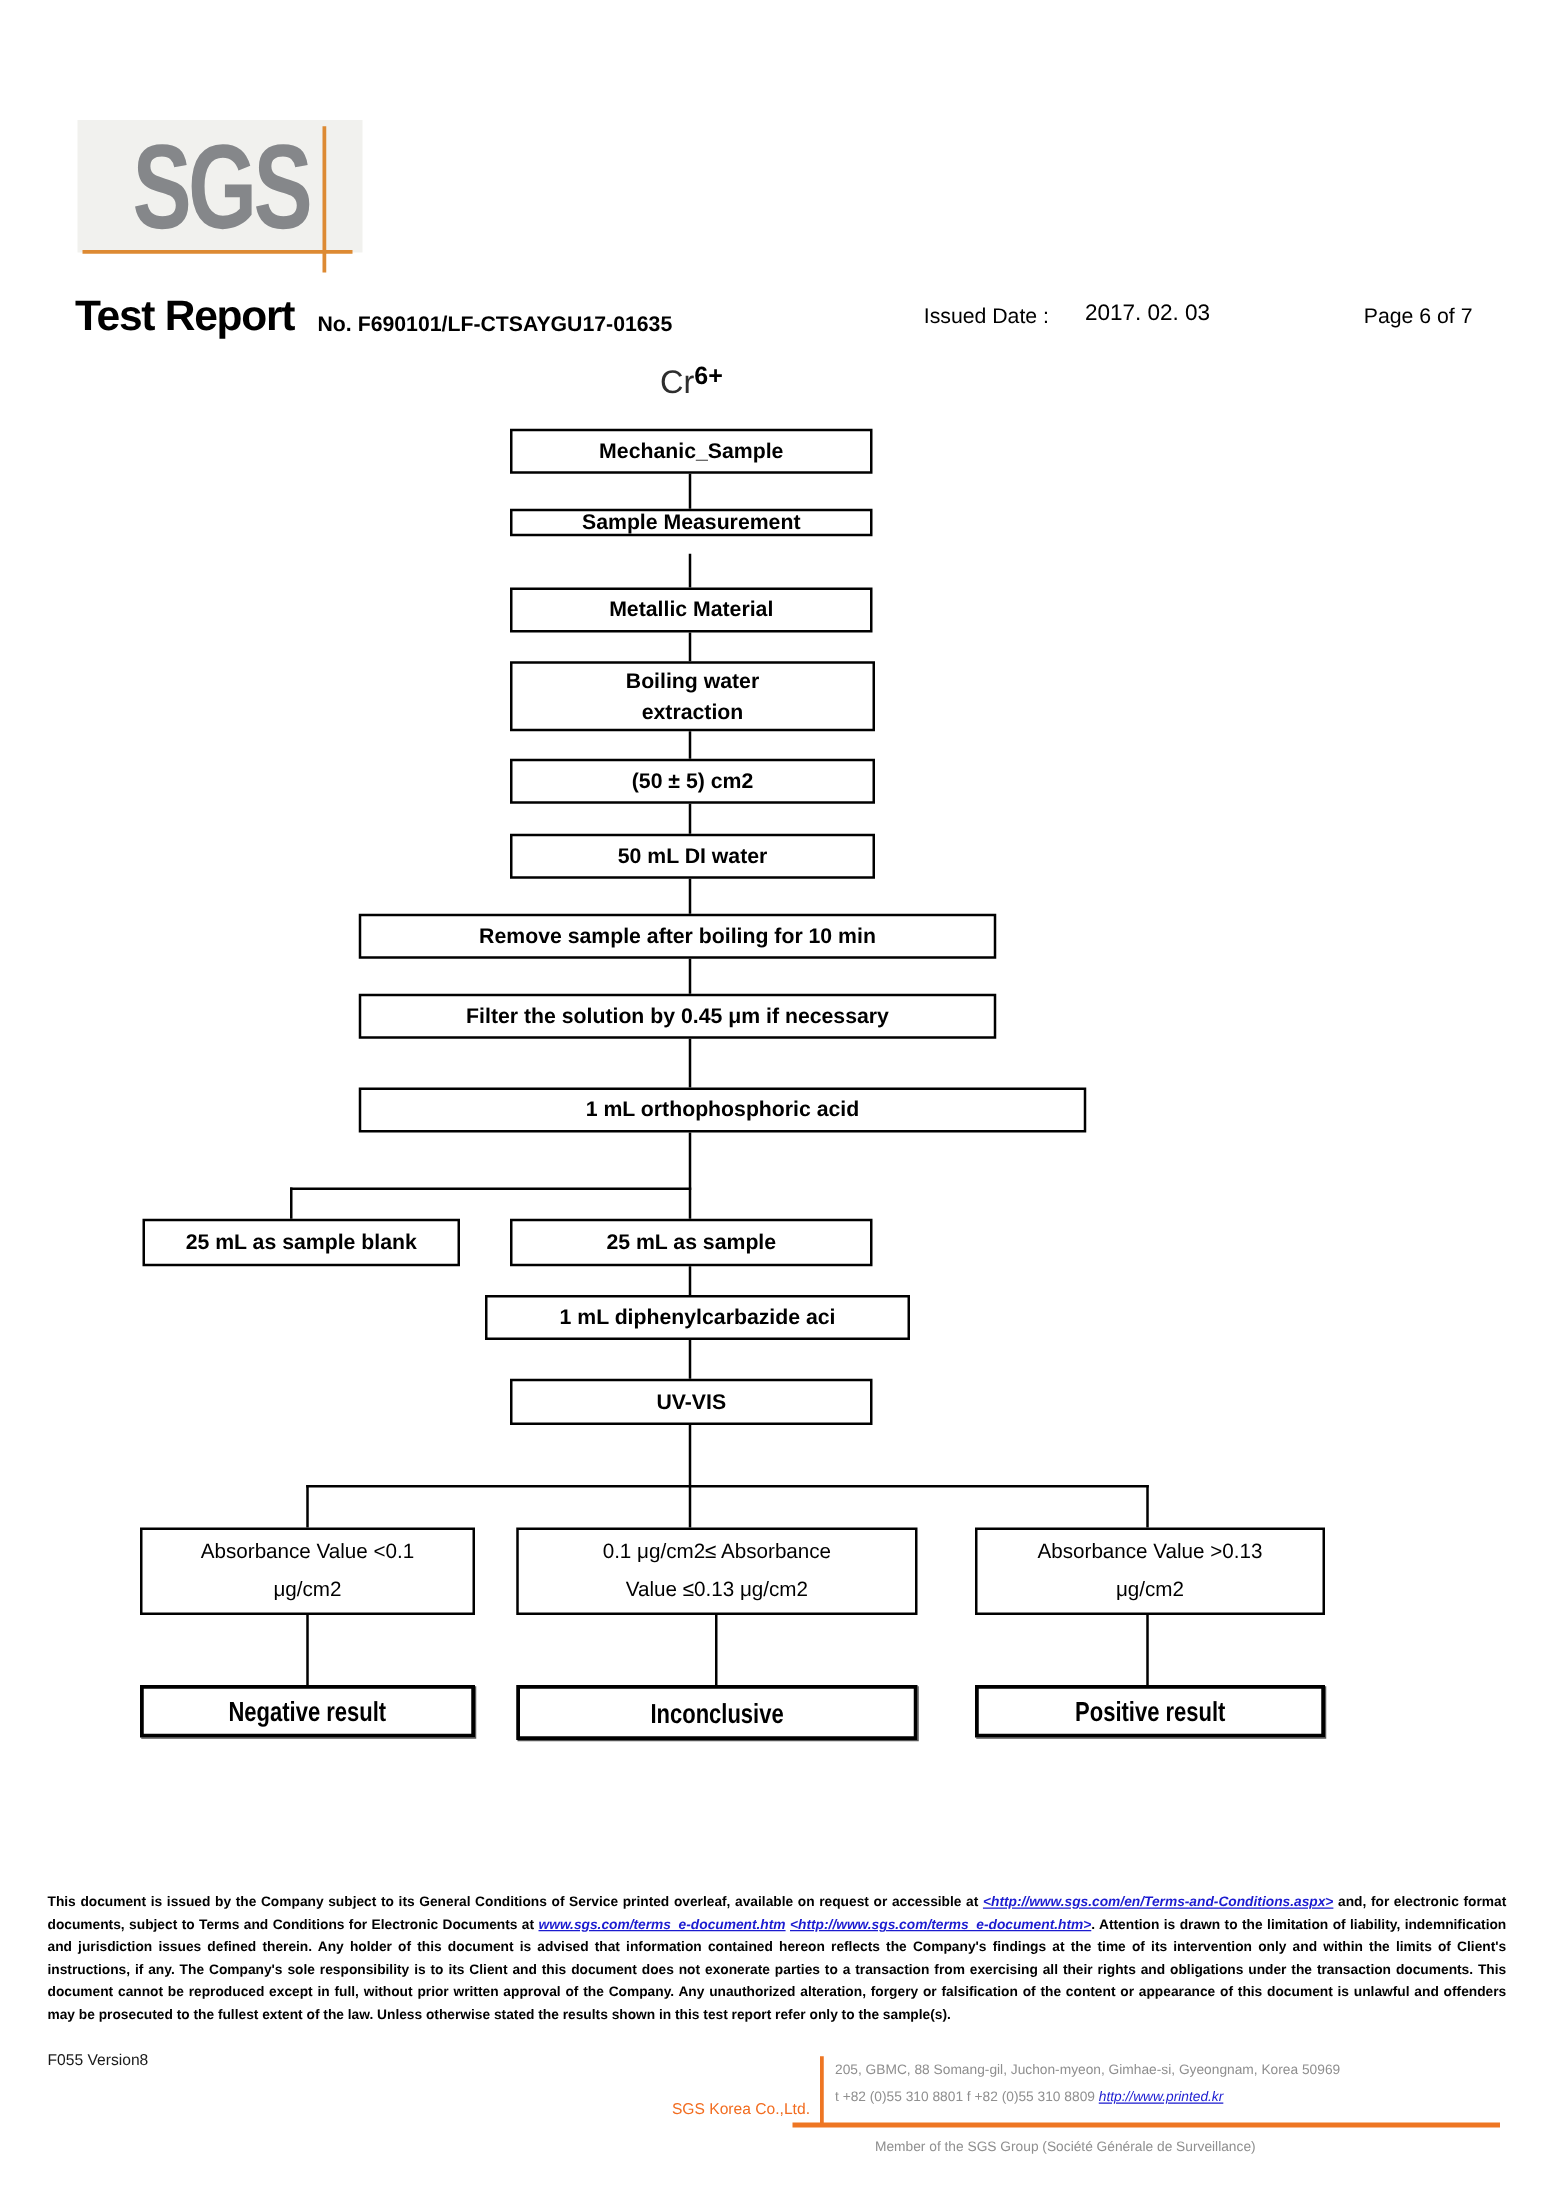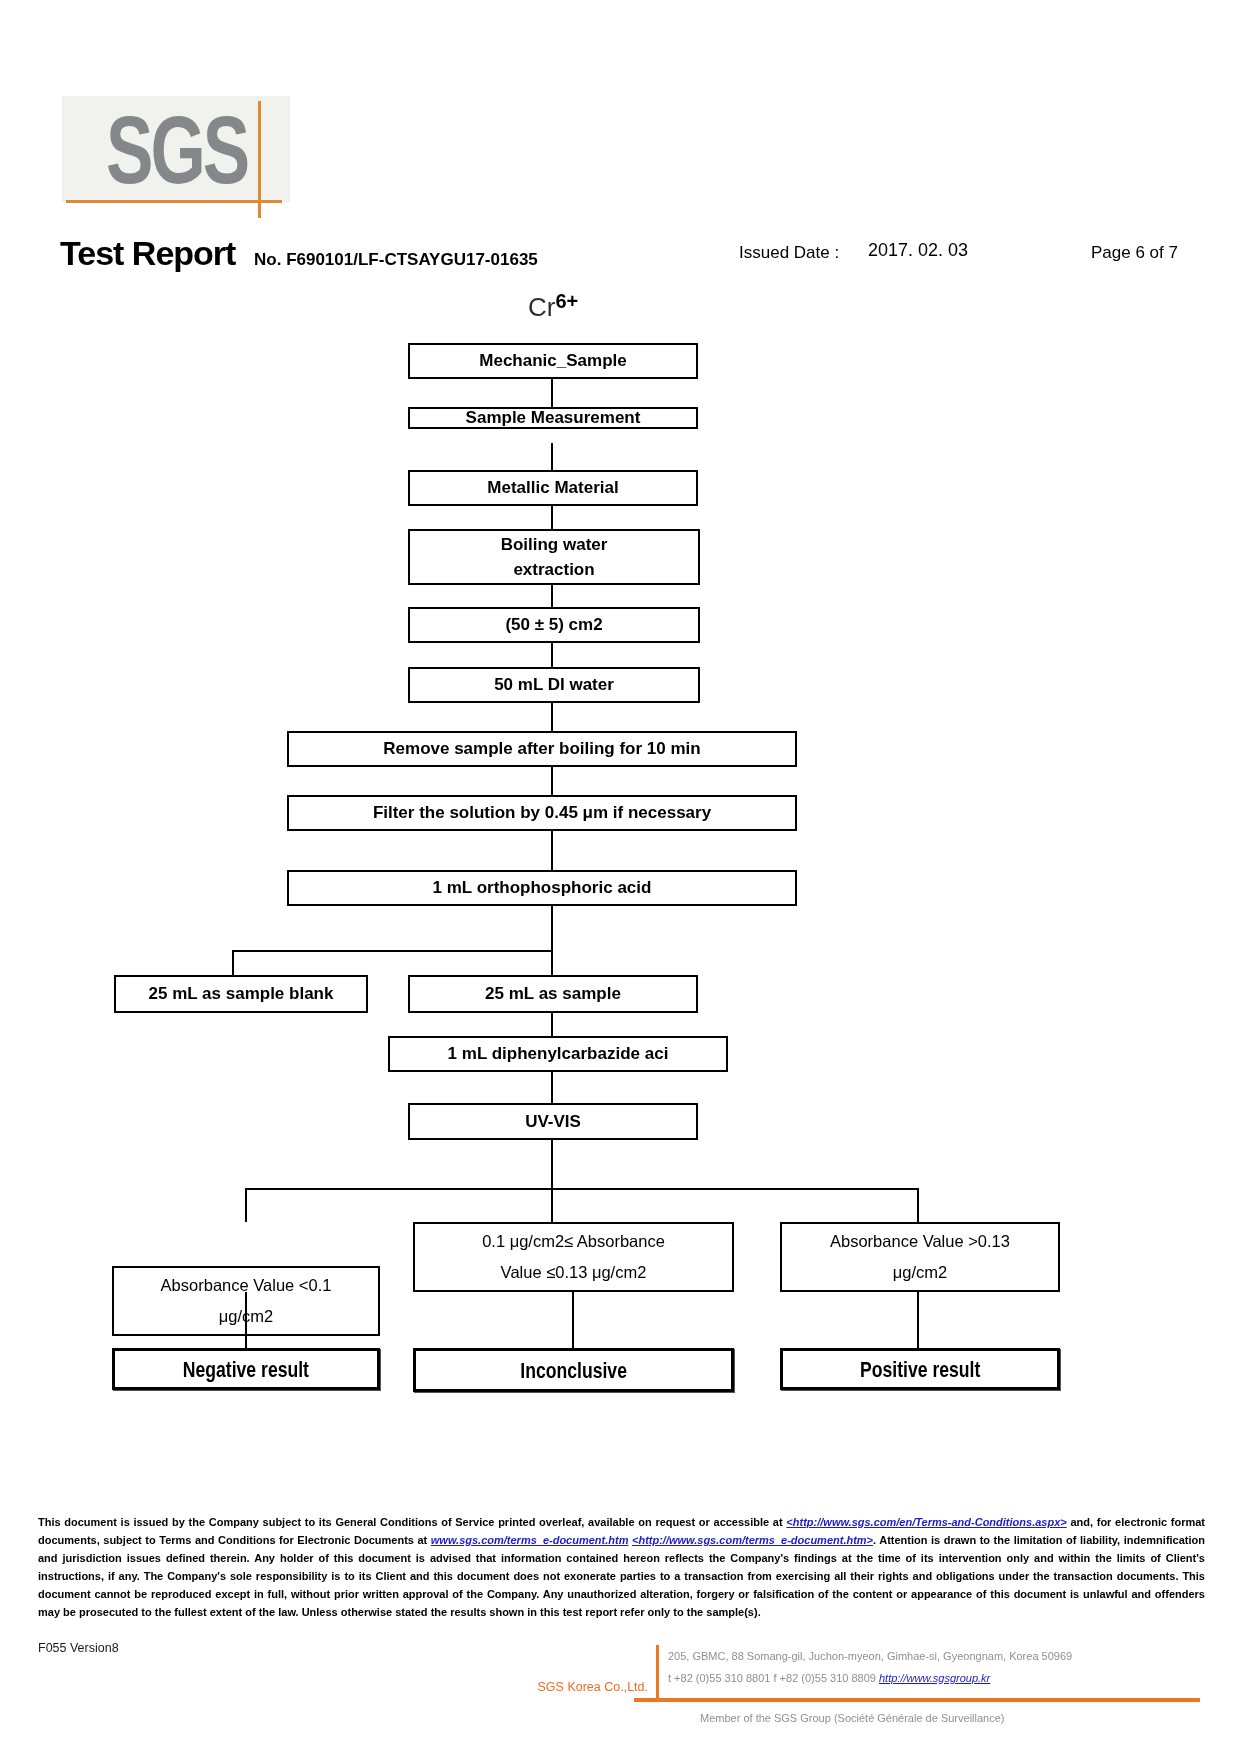--- a/index.html
+++ b/index.html
@@ -85,36 +85,36 @@
       </div>
       <div class="fc-box bold" style="left: 408px; top: 667px; width: 292px; height: 36px;">
         <div class="lbl">50 mL DI water</div>
       </div>
       <div class="fc-box bold" style="left: 287px; top: 731px; width: 510px; height: 36px;">
         <div class="lbl">Remove sample after boiling for 10 min</div>
       </div>
       <div class="fc-box bold" style="left: 287px; top: 795px; width: 510px; height: 36px;">
         <div class="lbl">Filter the solution by 0.45 μm if necessary</div>
       </div>
-      <div class="fc-box bold" style="left: 287px; top: 870px; width: 510px; height: 36px;">
+      <div class="fc-box bold" style="left: 287px; top: 870px; width: 582px; height: 36px;">
         <div class="lbl">1 mL orthophosphoric acid</div>
       </div>
       <div class="fc-box bold" style="left: 114px; top: 975px; width: 254px; height: 38px;">
         <div class="lbl">25 mL as sample blank</div>
       </div>
       <div class="fc-box bold" style="left: 408px; top: 975px; width: 290px; height: 38px;">
         <div class="lbl">25 mL as sample</div>
       </div>
       <div class="fc-box bold" style="left: 388px; top: 1036px; width: 340px; height: 36px;">
         <div class="lbl">1 mL diphenylcarbazide aci</div>
       </div>
       <div class="fc-box bold" style="left: 408px; top: 1103px; width: 290px; height: 37px;">
         <div class="lbl">UV-VIS</div>
       </div>
-      <div class="fc-box plain" style="left: 112px; top: 1222px; width: 268px; height: 70px; margin-top: 44px;">
+      <div class="fc-box plain" style="left: 112px; top: 1222px; width: 268px; height: 70px;">
         <div class="lbl">Absorbance Value &lt;0.1</div>
         <div class="lbl">μg/cm2</div>
       </div>
       <div class="fc-box plain" style="left: 413px; top: 1222px; width: 321px; height: 70px;">
         <div class="lbl">0.1 μg/cm2≤ Absorbance</div>
         <div class="lbl">Value ≤0.13 μg/cm2</div>
       </div>
       <div class="fc-box plain" style="left: 780px; top: 1222px; width: 280px; height: 70px;">
         <div class="lbl">Absorbance Value &gt;0.13</div>
         <div class="lbl">μg/cm2</div>
@@ -149,17 +149,17 @@
       <div class="fc-line" style="left: 572px; top: 1292px; width: 2px; height: 56px;"></div>
       <div class="fc-line" style="left: 917px; top: 1292px; width: 2px; height: 56px;"></div>
     </div>
 
   <p class="legal"><span>This document is issued by the Company subject to its General Conditions of Service printed overleaf, available on request or accessible at </span><a href="#" class="link">&lt;http://www.sgs.com/en/Terms-and-Conditions.aspx&gt;</a><span> and, for electronic format documents, subject to Terms and Conditions for Electronic Documents at </span><a href="#" class="link">www.sgs.com/terms_e-document.htm</a><span> </span><a href="#" class="link">&lt;http://www.sgs.com/terms_e-document.htm&gt;</a><span>. Attention is drawn to the limitation of liability, indemnification and jurisdiction issues defined therein. Any holder of this document is advised that information contained hereon reflects the Company's findings at the time of its intervention only and within the limits of Client's instructions, if any. The Company's sole responsibility is to its Client and this document does not exonerate parties to a transaction from exercising all their rights and obligations under the transaction documents. This document cannot be reproduced except in full, without prior written approval of the Company. Any unauthorized alteration, forgery or falsification of the content or appearance of this document is unlawful and offenders may be prosecuted to the fullest extent of the law.  Unless otherwise stated the results shown in this test report refer only to the sample(s).</span></p>
 
   <div class="form-version">F055 Version8</div>
   <div class="company-name">SGS Korea Co.,Ltd.</div>
   <div class="footer-divider"></div>
   <div class="addr-1">205, GBMC, 88 Somang-gil, Juchon-myeon, Gimhae-si, Gyeongnam, Korea 50969</div>
-  <div class="addr-2"><span>t +82 (0)55 310 8801  f +82 (0)55 310 8809 </span><a href="#" class="link">http://www.sgsgroup.kr</a></div>
+  <div class="addr-2"><span>t +82 (0)55 310 8801  f +82 (0)55 310 8809 </span><a href="#" class="link">http://www.printed.kr</a></div>
   <div class="footer-rule"></div>
   <div class="member-line">Member of the SGS Group (Société Générale de Surveillance)</div>
 
 </div>
 
 </body></html>

